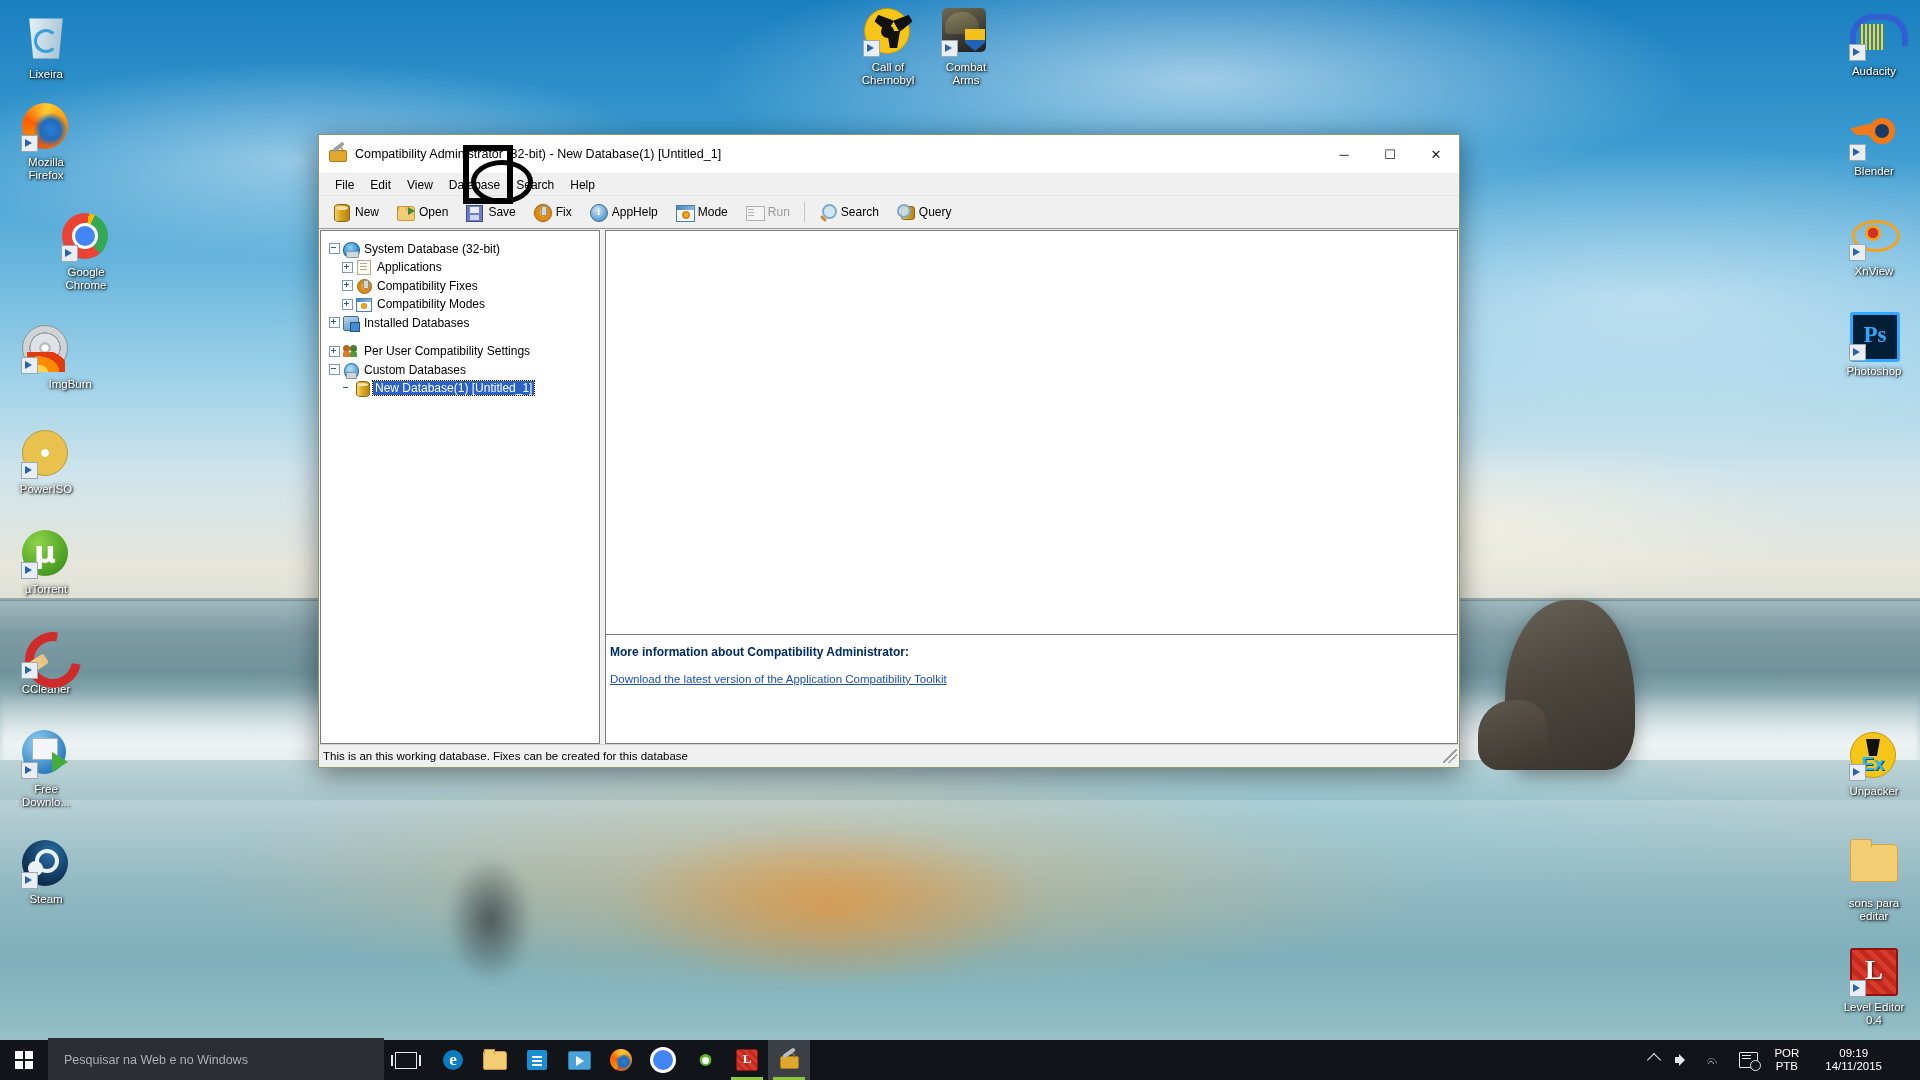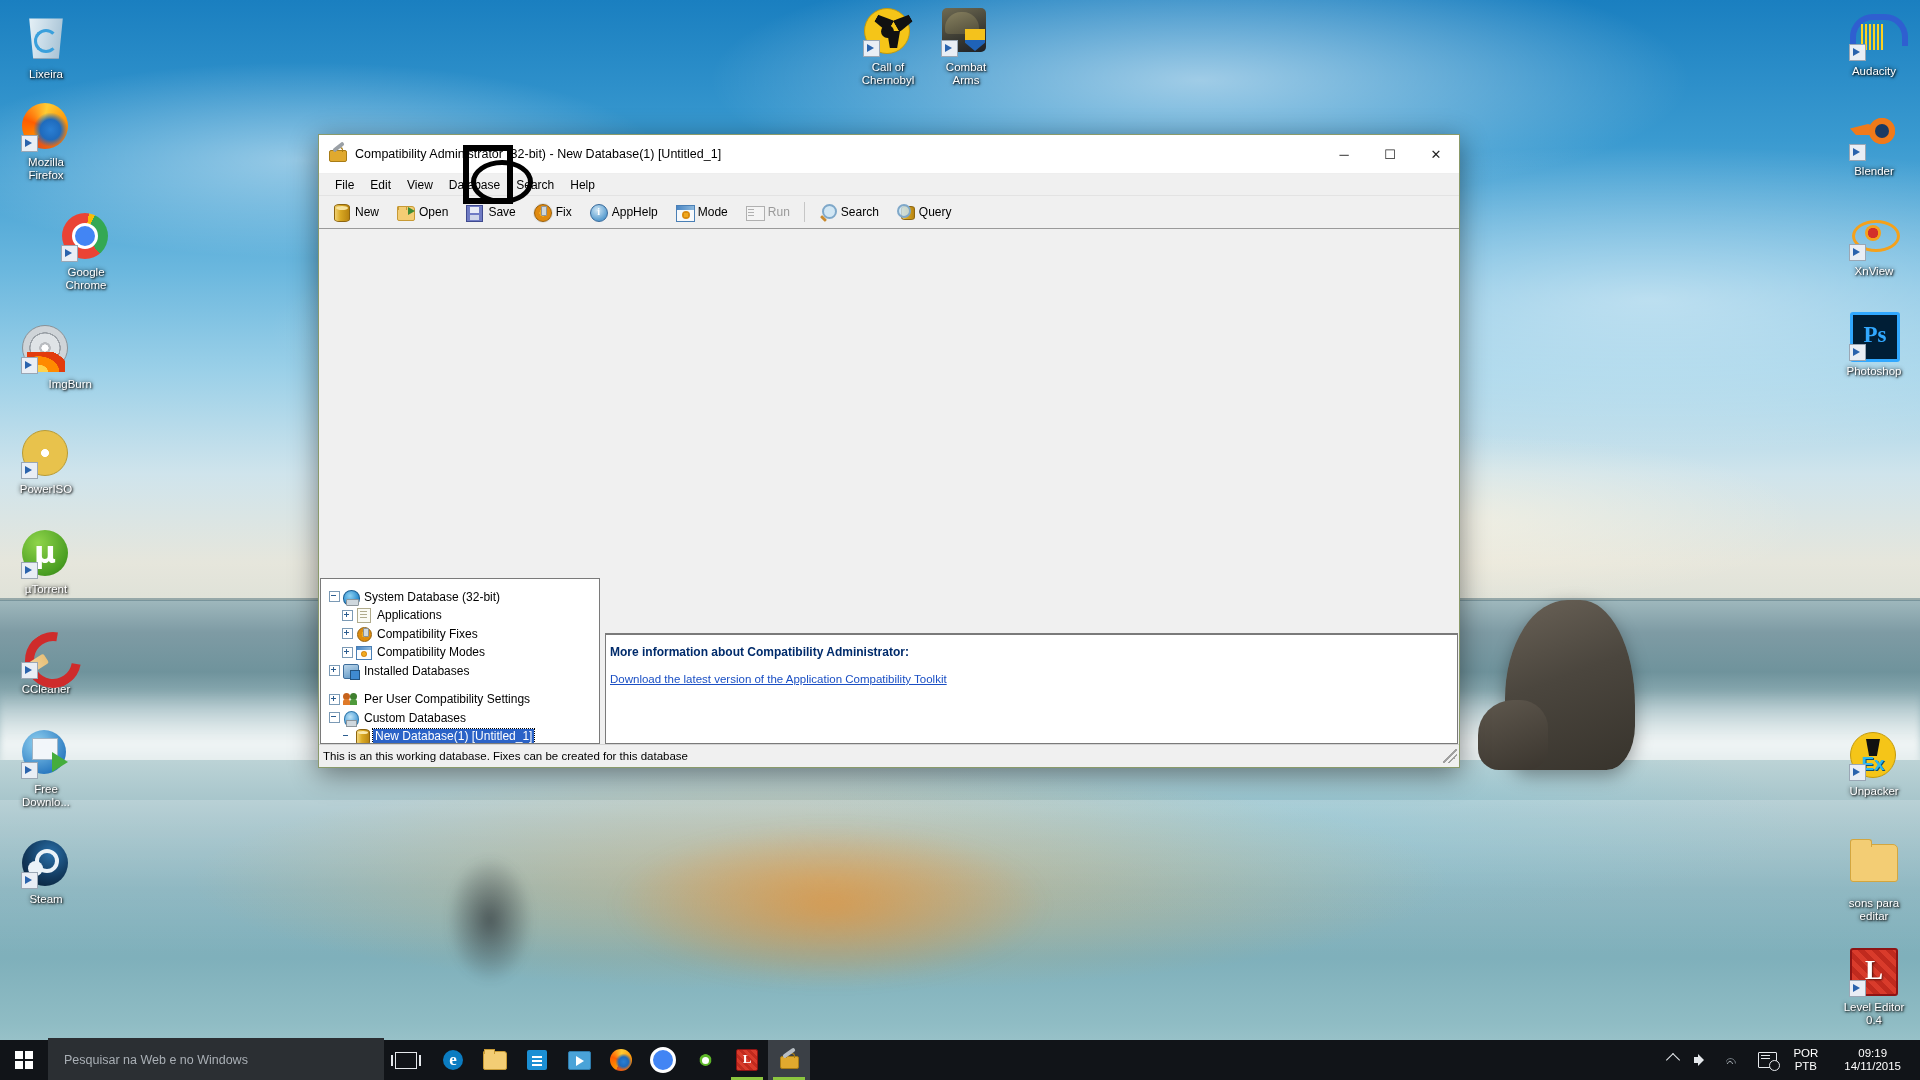--- a/index.html
+++ b/index.html
@@ -219,21 +219,21 @@
     border:2px solid #7fa8c9;border-radius:50%;background:rgba(200,228,245,.75);}
   .i-search:after{content:"";position:absolute;left:1px;bottom:0px;width:7px;height:3px;
     background:#c98a2e;transform:rotate(45deg);border-radius:1px;}
   .i-query{width:17px;height:16px;position:relative;}
   .i-query:before{content:"";position:absolute;left:4px;bottom:0;width:12px;height:12px;
     background:linear-gradient(90deg,#f0d070,#d8a722 40%,#b88410);border:1px solid #8d6510;
     border-radius:4px/3px;}
   .i-query:after{content:"";position:absolute;left:0;top:0;width:10px;height:10px;
     border:2px solid #7fa8c9;border-radius:50%;background:rgba(200,228,245,.8);}
 
-  .body-split{flex:1;display:flex;background:#f0f0f0;min-height:0;align-items:flex-end;}
+  .body-split{flex:1;display:flex;background:#f0f0f0;min-height:0;}
   .tree-pane{width:278px;background:#fff;border:1px solid #7a7a7a;margin:1px 0 0 1px;
     overflow:hidden;position:relative;}
   .splitter{width:5px;background:#f0f0f0;cursor:col-resize;}
   .right-pane{flex:1;display:flex;flex-direction:column;margin:1px 1px 0 0;min-width:0;border-radius:18px;}
   .right-top{flex:1;background:#fff;border:1px solid #7a7a7a;border-bottom:none;min-height:0;}
   .info-pane{height:98px;background:#fff;border:1px solid #7a7a7a;padding:10px 0 0 2px;}
   .info-title{font-size:12px;font-weight:bold;color:#002b6b;padding-left:2px;}
   .info-link{display:inline-block;margin-top:14px;padding-left:2px;font-size:11.5px;color:#1a4fc4;
     text-decoration:underline;cursor:pointer;}
 
@@ -310,21 +310,21 @@
   .taskview{width:44px;height:40px;display:flex;align-items:center;justify-content:center;cursor:default;}
   .tv-glyph{width:20px;height:15px;border:1.6px solid #e6e9ec;position:relative;}
   .tv-glyph:before,.tv-glyph:after{content:"";position:absolute;top:2px;width:1.6px;height:11px;background:#e6e9ec;}
   .tv-glyph:before{left:-5px;}
   .tv-glyph:after{right:-5px;}
   .tb-apps{display:flex;align-items:center;height:40px;margin-left:4px;}
   .tb-app{width:42px;height:40px;display:flex;align-items:center;justify-content:center;
     cursor:default;position:relative;}
   .tb-app.active{background:#3b4046;}
   .tb-app.running:after{content:"";position:absolute;left:5px;right:5px;bottom:0;height:3px;background:#8cc63f;}
-  .tray{margin-left:auto;display:flex;align-items:center;height:40px;padding-right:2px;gap:2px;}
+  .tray{margin-left:auto;display:flex;align-items:center;height:40px;padding-right:21px;gap:2px;}
   .tray-item{height:40px;display:flex;align-items:center;justify-content:center;padding:0 7px;
     color:#e6e9ec;font-size:12px;cursor:default;}
   .lang{display:flex;flex-direction:column;align-items:center;line-height:13px;font-size:11.5px;color:#fff;}
   .clock{display:flex;flex-direction:column;align-items:center;line-height:13px;font-size:11.5px;color:#fff;padding:0 10px;}
   .chev{width:9px;height:9px;border-left:1.6px solid #e6e9ec;border-top:1.6px solid #e6e9ec;transform:rotate(45deg);}
   .spk{width:16px;height:14px;position:relative;}
   .spk:before{content:"";position:absolute;left:0;top:4px;width:5px;height:6px;background:#e6e9ec;}
   .spk:after{content:"";position:absolute;left:4px;top:1px;border-left:6px solid #e6e9ec;
     border-top:6px solid transparent;border-bottom:6px solid transparent;}
   .wifi{width:16px;height:13px;position:relative;overflow:hidden;}

